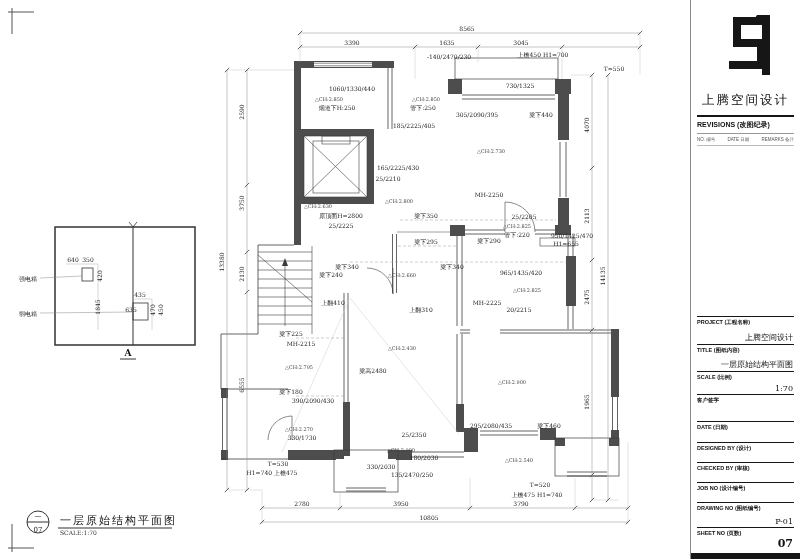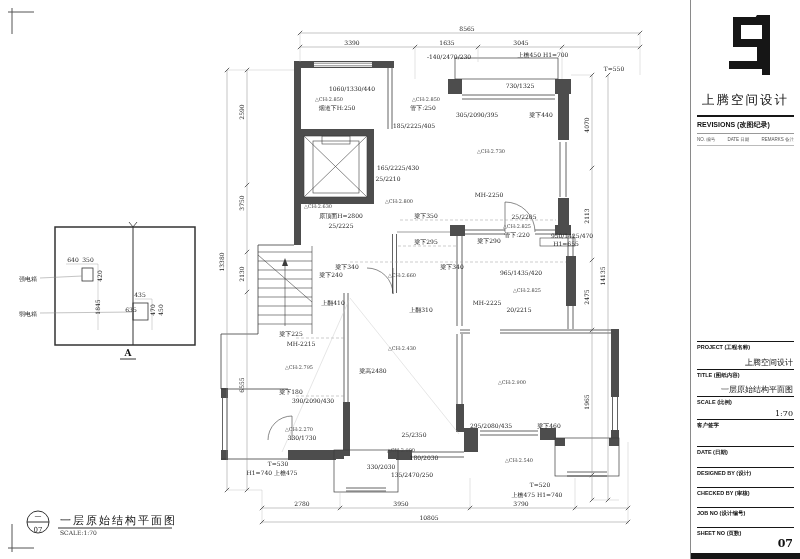--- a/index.html
+++ b/index.html
@@ -401,19 +401,23 @@
       <div class="sb-value"></div>
     </div>
     <div class="sb-field" style="height:20px">
       <div class="sb-label">CHECKED BY (审核)</div>
       <div class="sb-value"></div>
     </div>
     <div class="sb-field" style="height:20px">
       <div class="sb-label">JOB NO (设计编号)</div>
       <div class="sb-value"></div>
     </div>
+    <div class="sb-field" style="height:25px">
+      <div class="sb-label">DRAWING NO (图纸编号)</div>
+      <div class="sb-value">P-01</div>
+    </div>
     <div class="sb-field" style="height:24px">
       <div class="sb-label">SHEET NO (页数)</div>
       <div class="sb-value big">07</div>
     </div>
     <div class="sb-bar"></div>
   </div>
 </div>
 
 </body></html>

